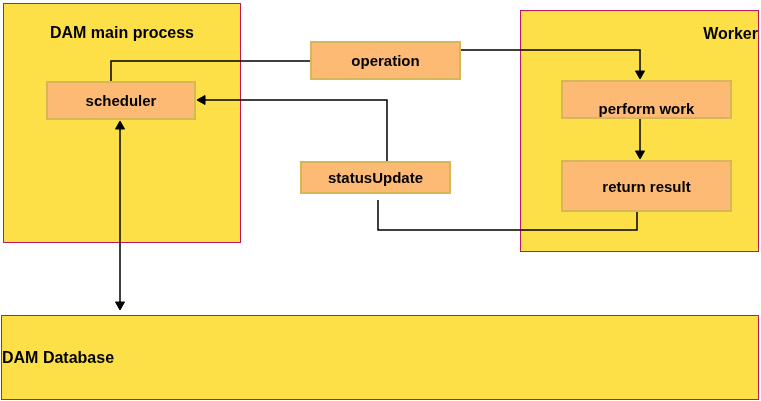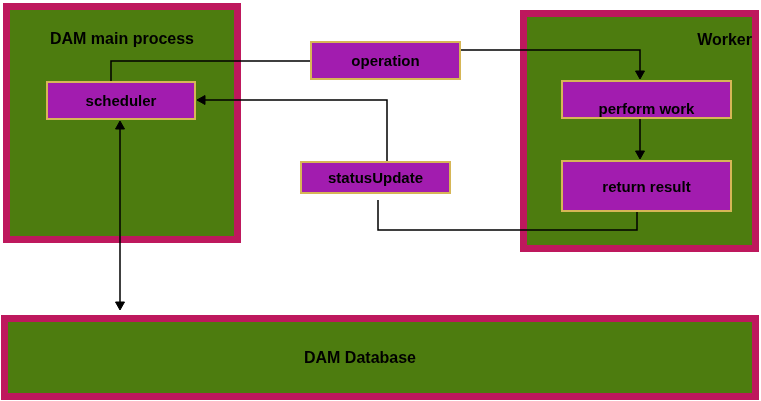--- a/index.html
+++ b/index.html
@@ -6,54 +6,53 @@
   .canvas {
     position: relative;
     width: 761px;
     height: 401px;
     background: #ffffff;
     font-family: "Liberation Sans", sans-serif;
     overflow: hidden;
   }
   .container-box {
     position: absolute;
-    background: #4d7c0f;
-    border: 7px solid #be185d;
+    background: #fde047;
+    border: 1px solid #be185d;
     box-sizing: border-box;
     text-decoration: underline;
   }
   .container-title {
     position: absolute;
     left: 0;
     width: 100%;
     text-align: center;
     font-weight: bold;
     font-size: 16px;
     color: #000000;
     line-height: 16px;
   }
   .node {
     position: absolute;
-    background: #a21caf;
+    background: #fdba74;
     border: 2px solid #d6b656;
     box-sizing: border-box;
     display: flex;
     align-items: center;
     justify-content: center;
     font-weight: bold;
     font-size: 15px;
     color: #000000;
     z-index: 3;
   }
   .db-label-wrap {
     position: absolute;
     inset: 0;
     display: flex;
     align-items: center;
-    justify-content: center;
   }
   .db-label {
     font-weight: bold;
     font-size: 16px;
     color: #000000;
     margin-right: 40px;
   }
   svg.edges {
     position: absolute;
     left: 0;

